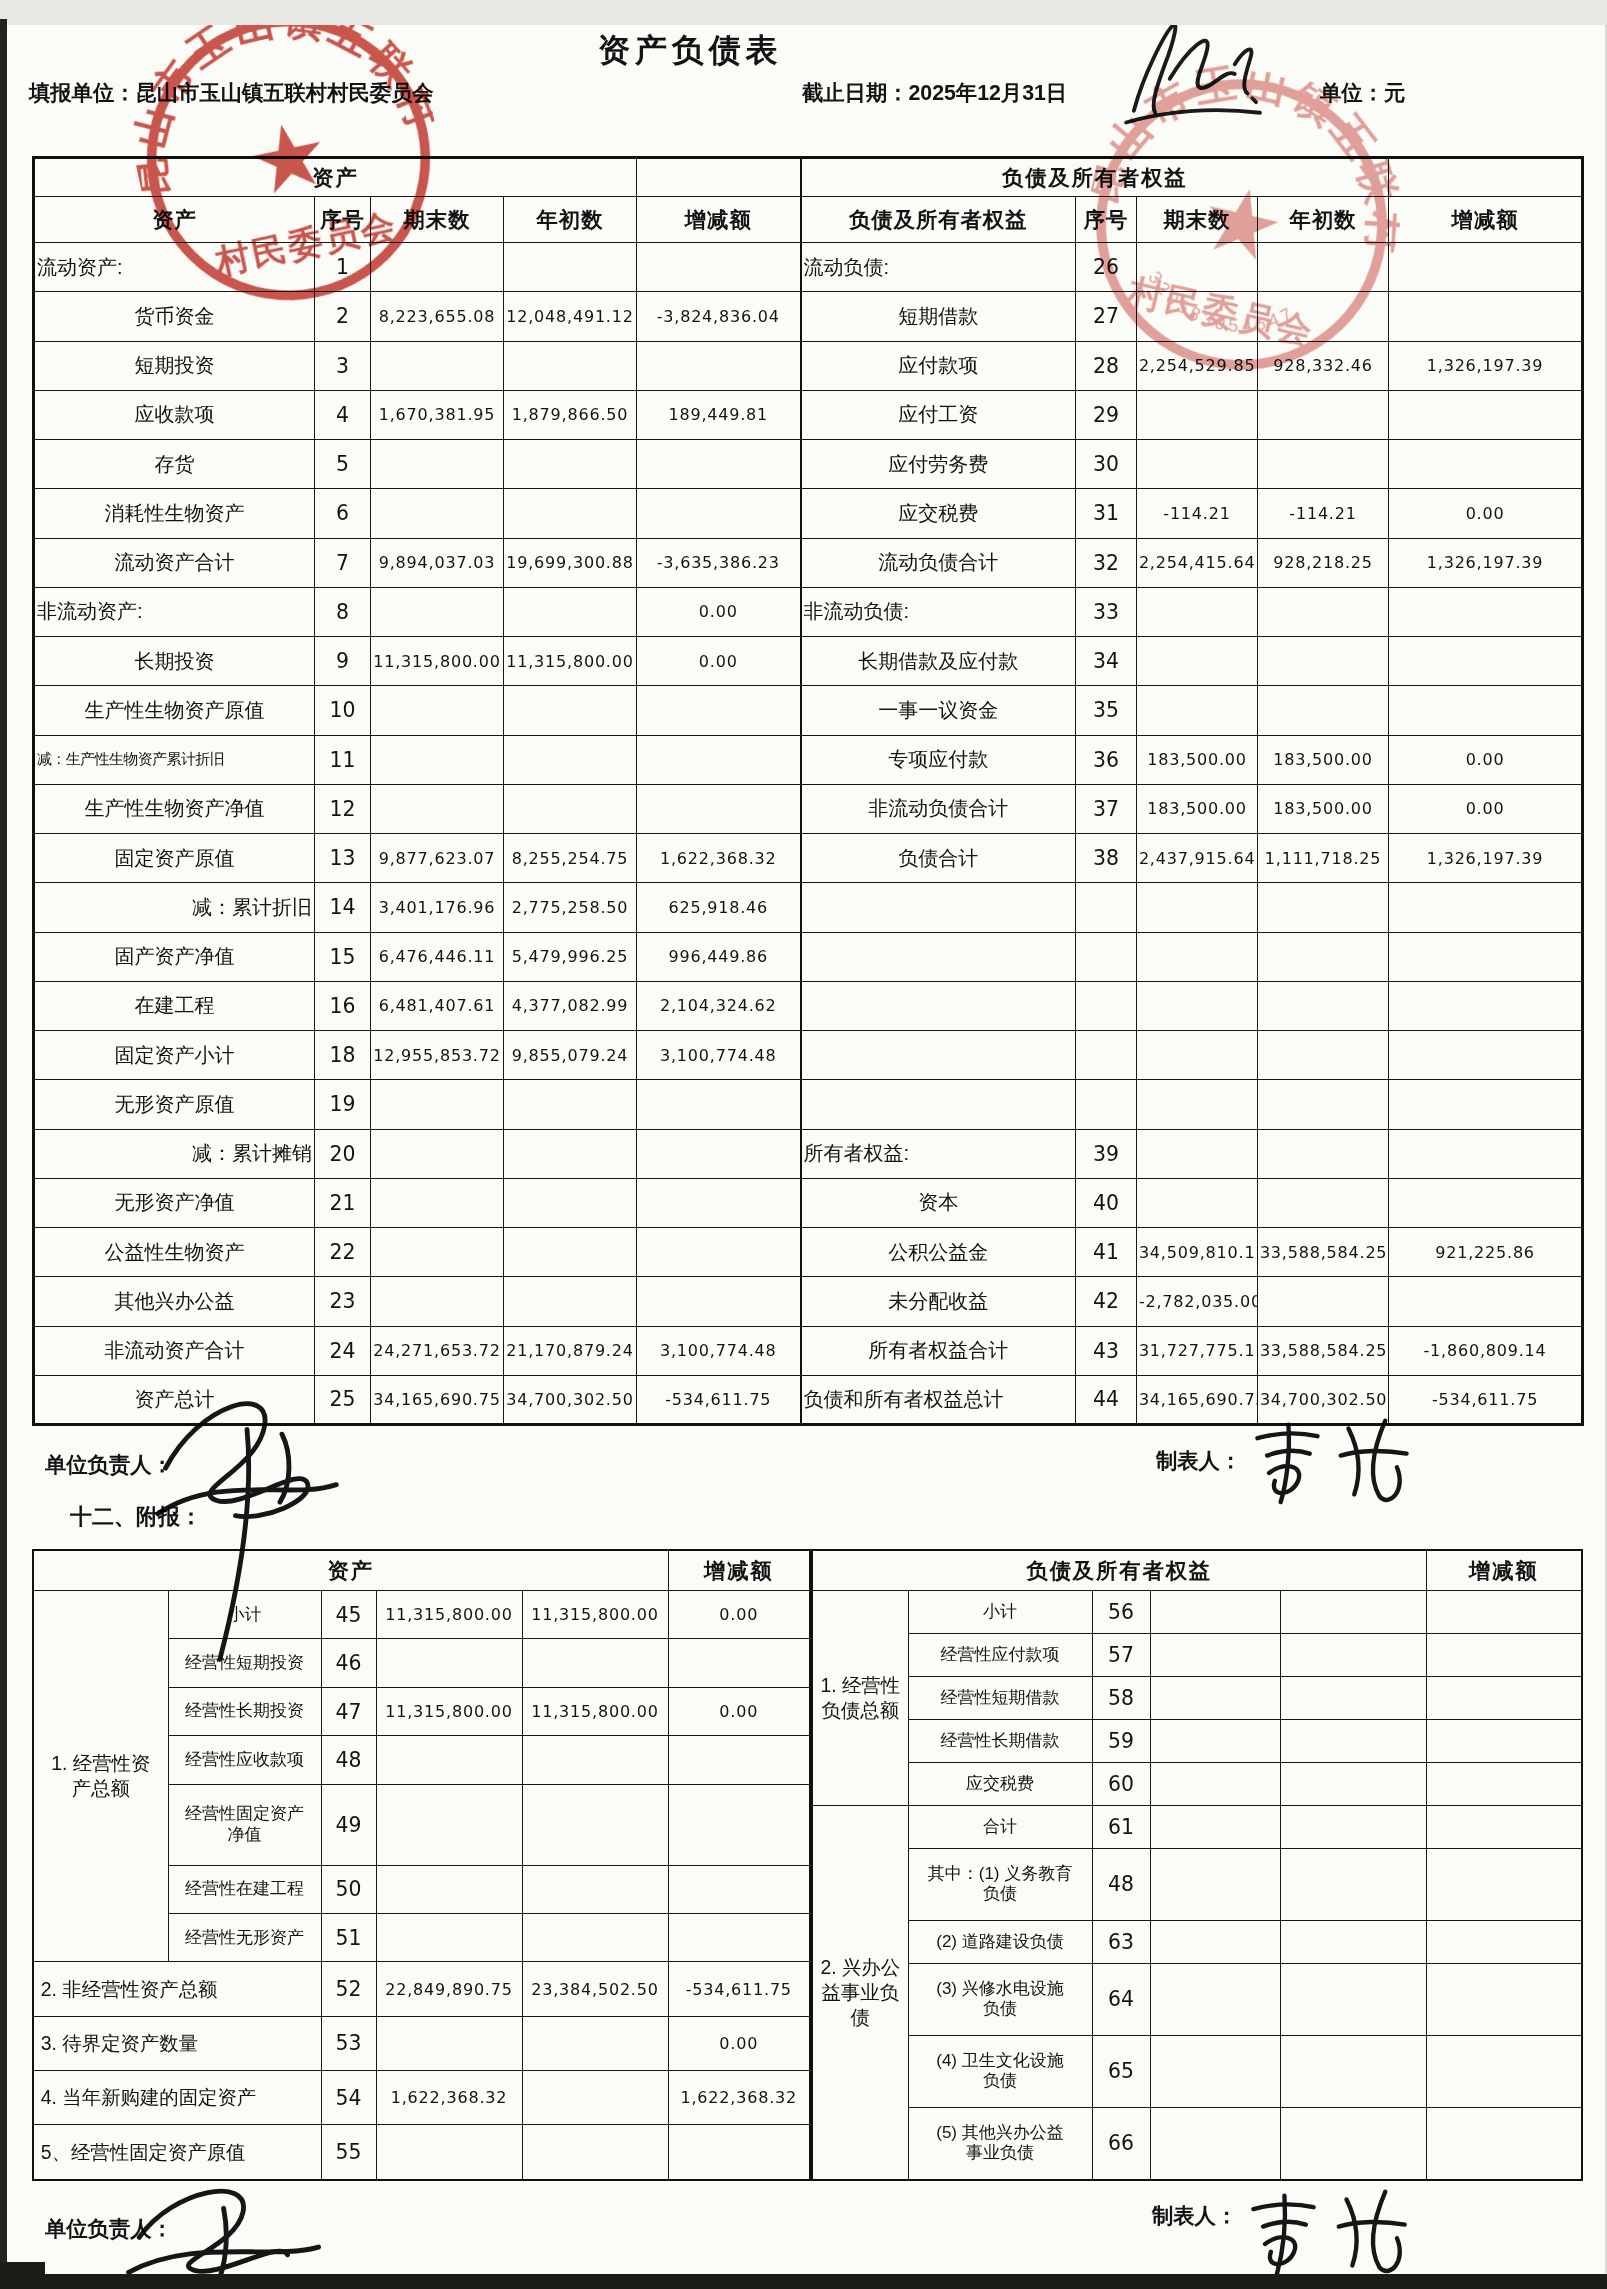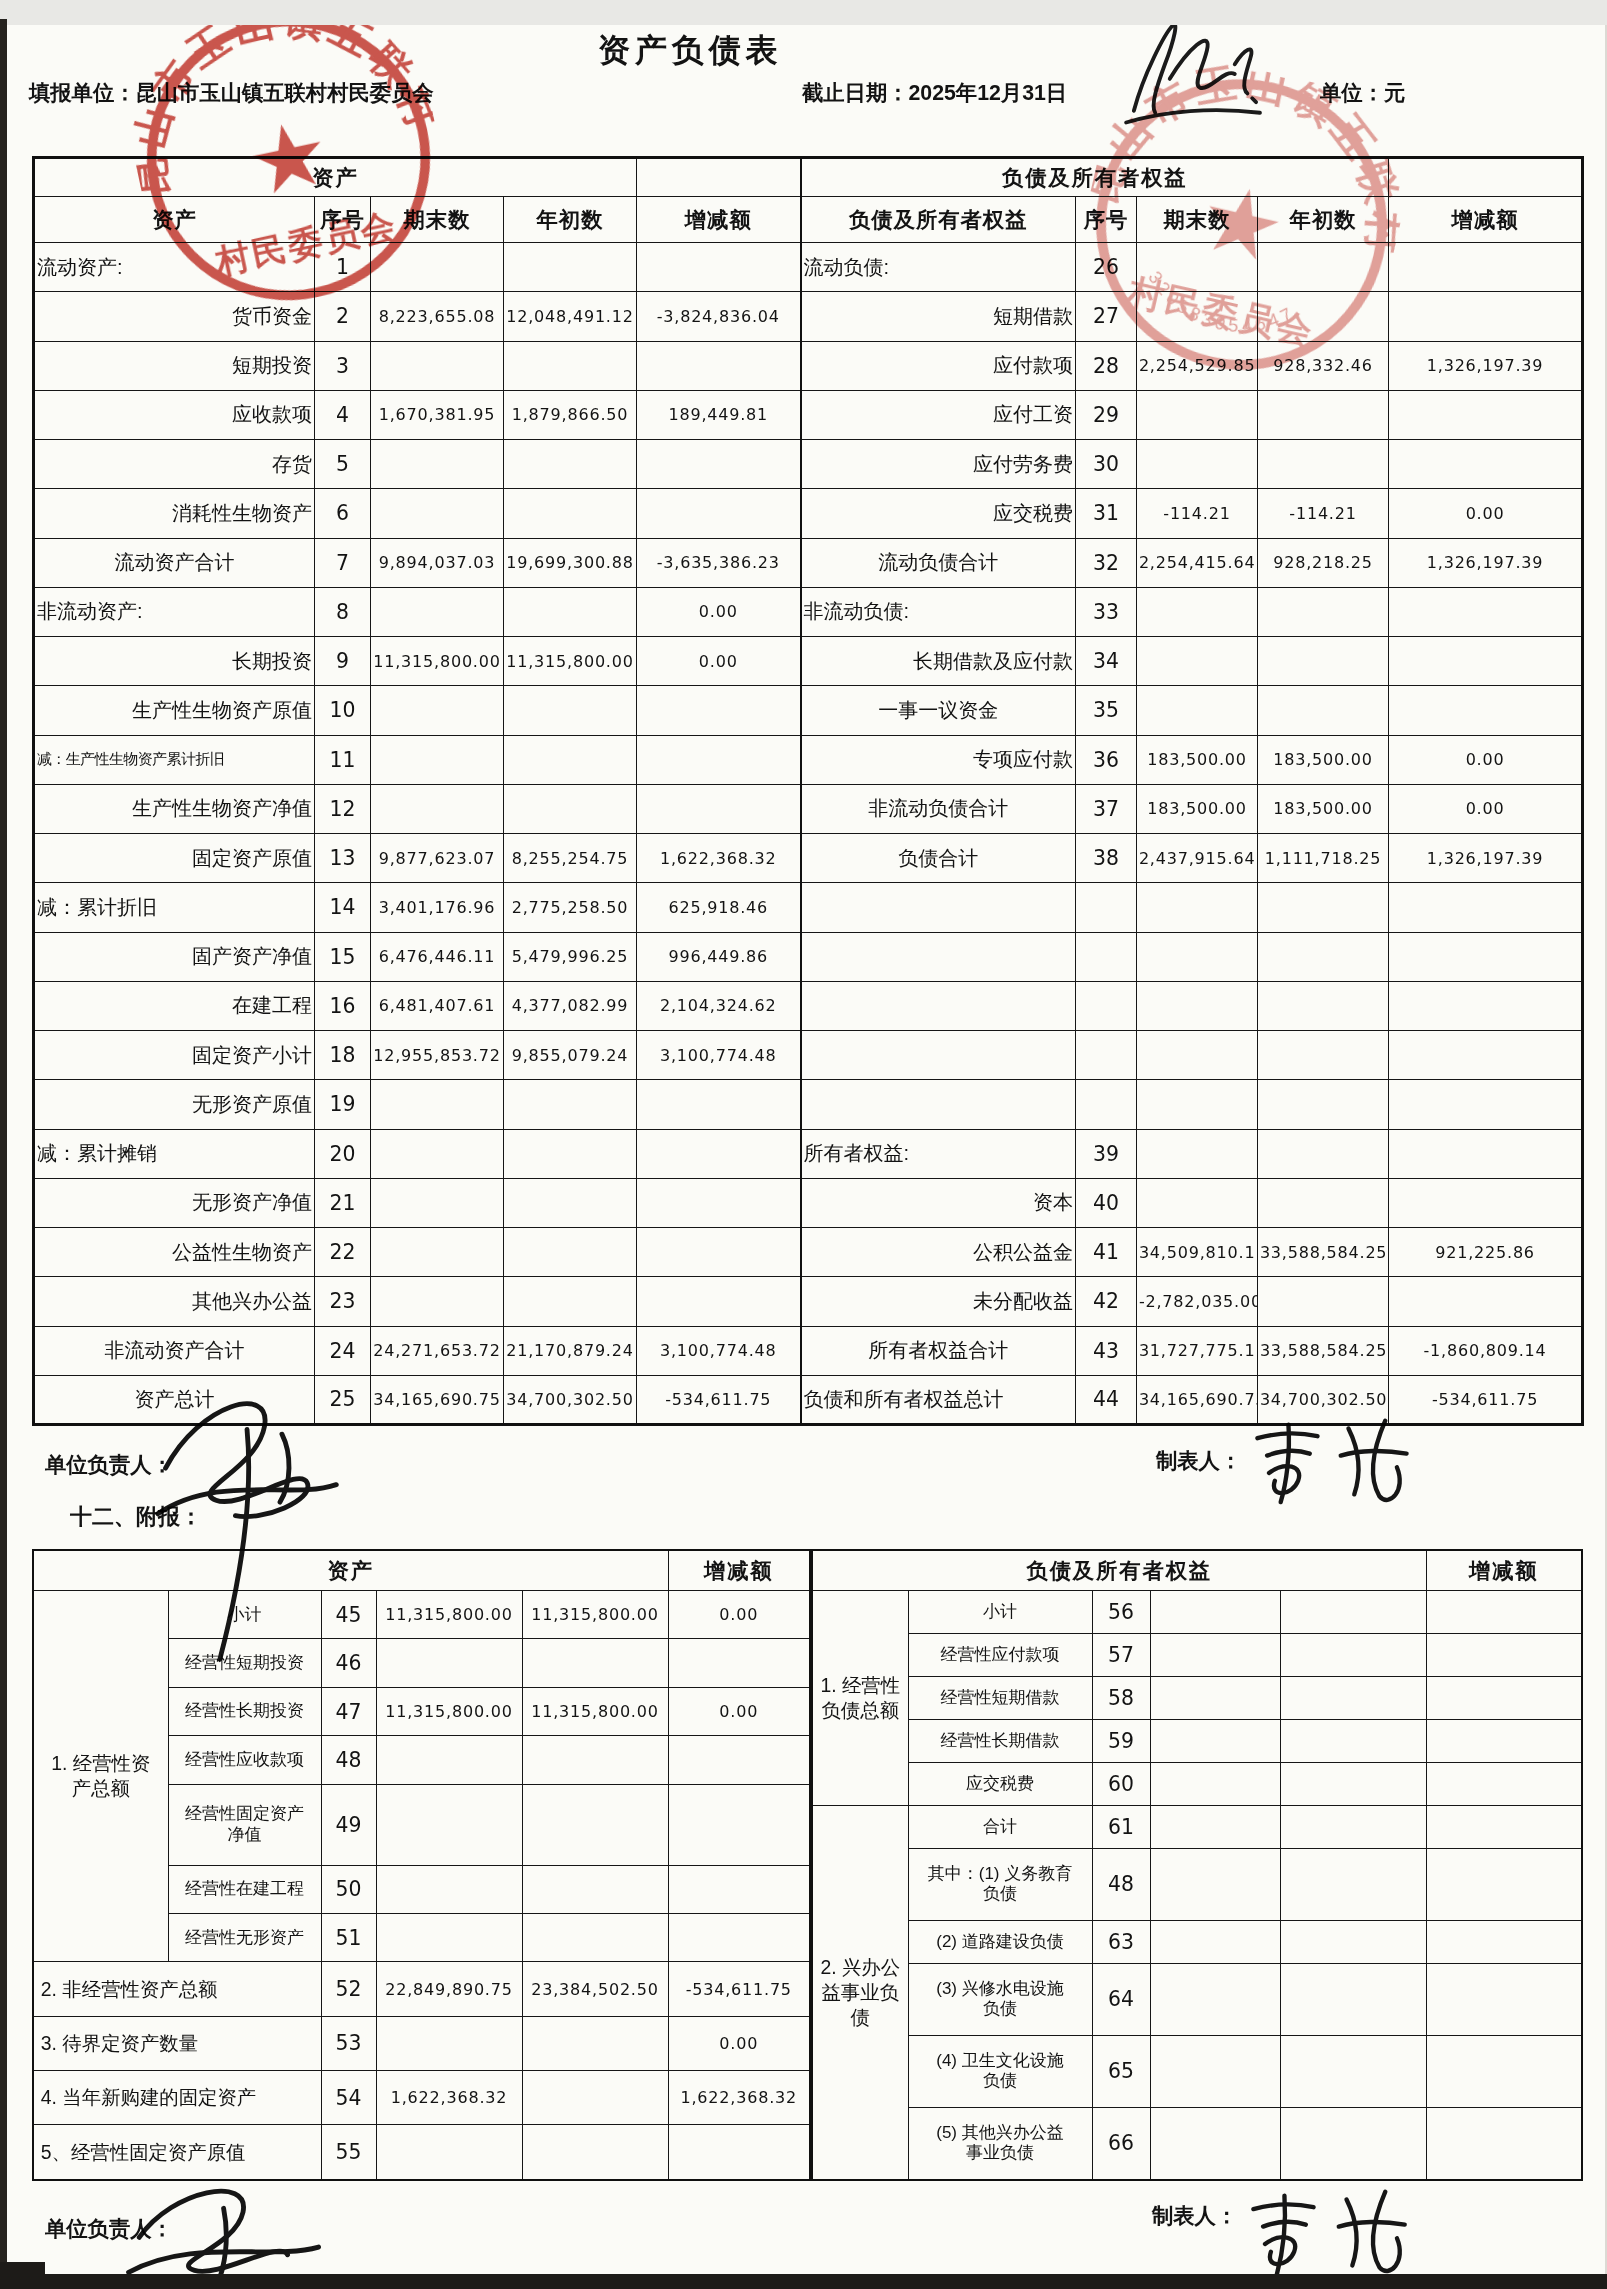--- a/index.html
+++ b/index.html
@@ -23,22 +23,22 @@
              border-collapse:collapse;table-layout:fixed;border:3.9px solid #101010;background:transparent;}
   table.main th,table.main td{border:1.9px solid #161616;padding:0 1.9px;overflow:hidden;}
   tr.ghead th{height:37px;font-size:21.3px;font-weight:600;letter-spacing:1.9px;}
   tr.chead th{height:45px;font-size:21.3px;font-weight:600;letter-spacing:1px;}
   table.main tbody tr{height:48px;}
   .lbl{font-size:20px;}
   .seq{text-align:center;font-size:20.4px;font-family:"DejaVu Sans",sans-serif;}
   .num{text-align:center;font-family:"DejaVu Sans",sans-serif;font-size:16px;
        letter-spacing:0.8px;white-space:nowrap;}
   .h{text-align:left;padding-left:5.8px;}
-  .i{text-align:right;padding-left:54px;}
-  .i2{text-align:left;padding-left:83px;}
+  .i{text-align:center;padding-left:54px;}
+  .i2{text-align:right;padding-left:83px;}
   .s{text-align:center;}
   .sm{text-align:left;font-size:15px;padding-left:2.9px;letter-spacing:-0.6px;}
   .divL{border-left:2.9px solid #101010 !important;}
 
   .sig-label{position:absolute;font-size:21.3px;font-weight:600;z-index:12;}
   .appendix{position:absolute;left:70px;top:1502px;font-size:22px;font-weight:600;z-index:12;}
 
   .bottom{position:absolute;left:32px;top:1549px;display:flex;z-index:10;}
   table.bt{border-collapse:collapse;table-layout:fixed;height:632px;border:2.9px solid #101010;}
   table.bt th,table.bt td{border:1.9px solid #161616;padding:0 1.9px;overflow:hidden;}

